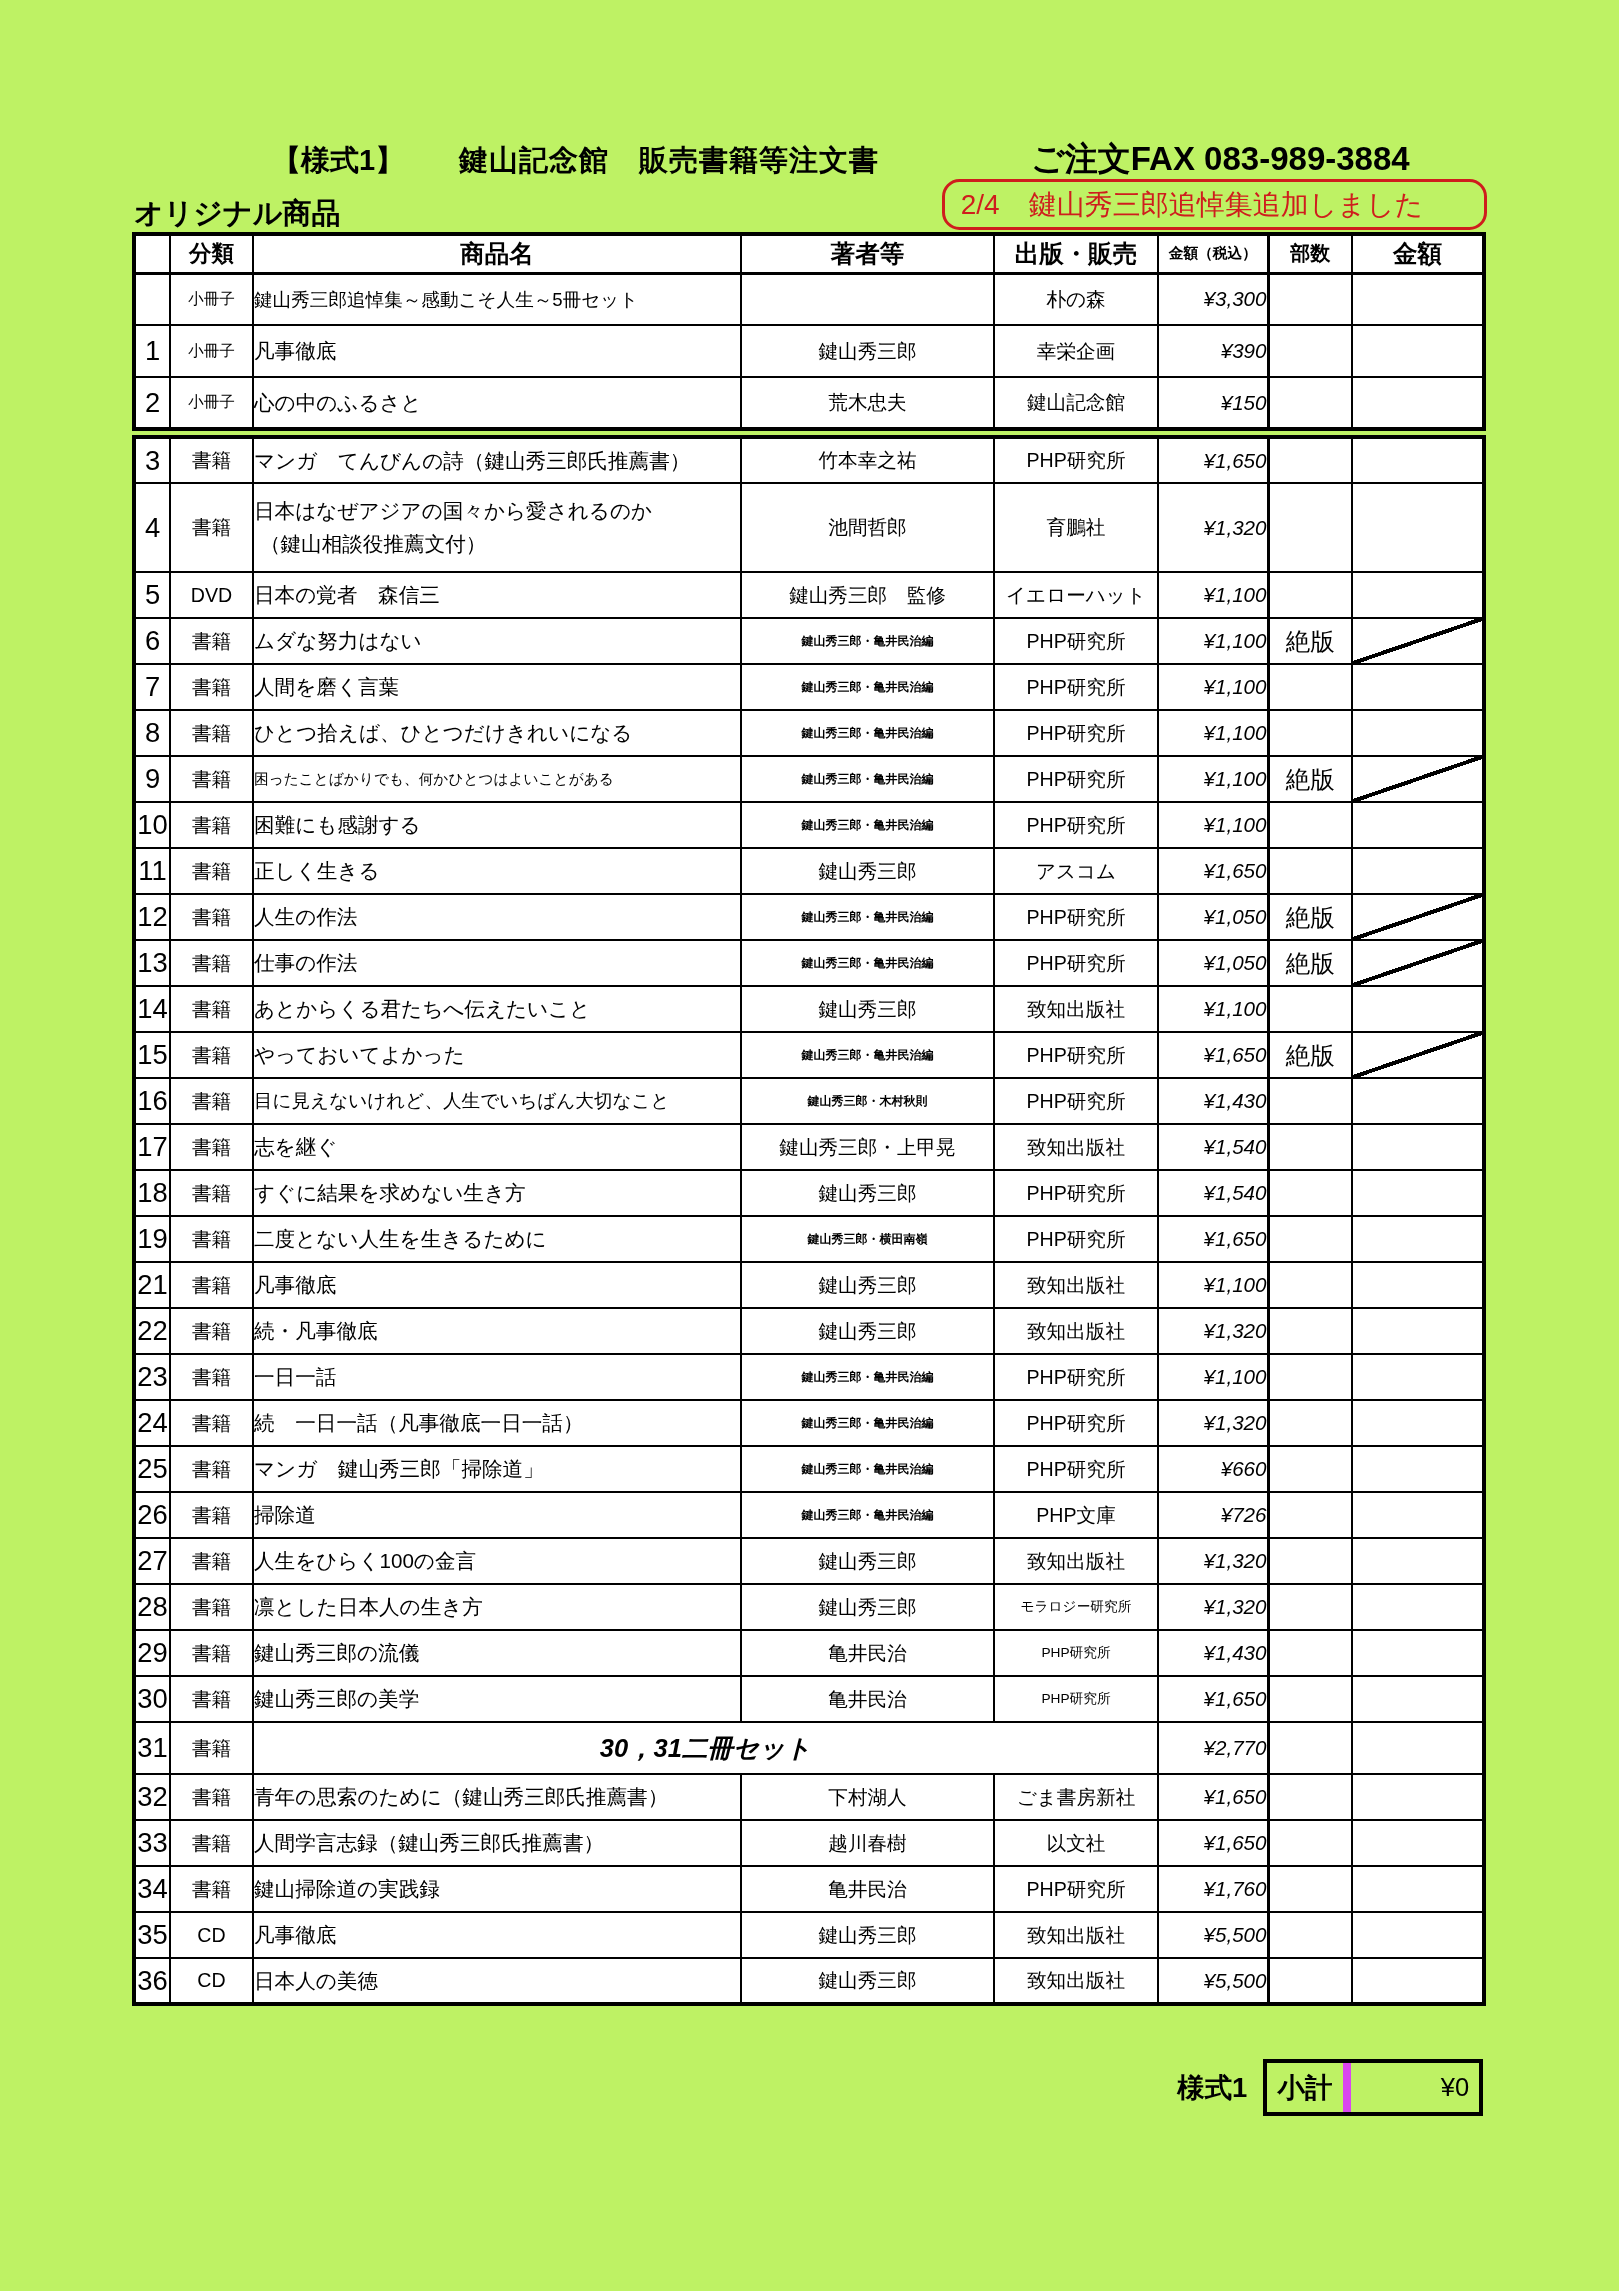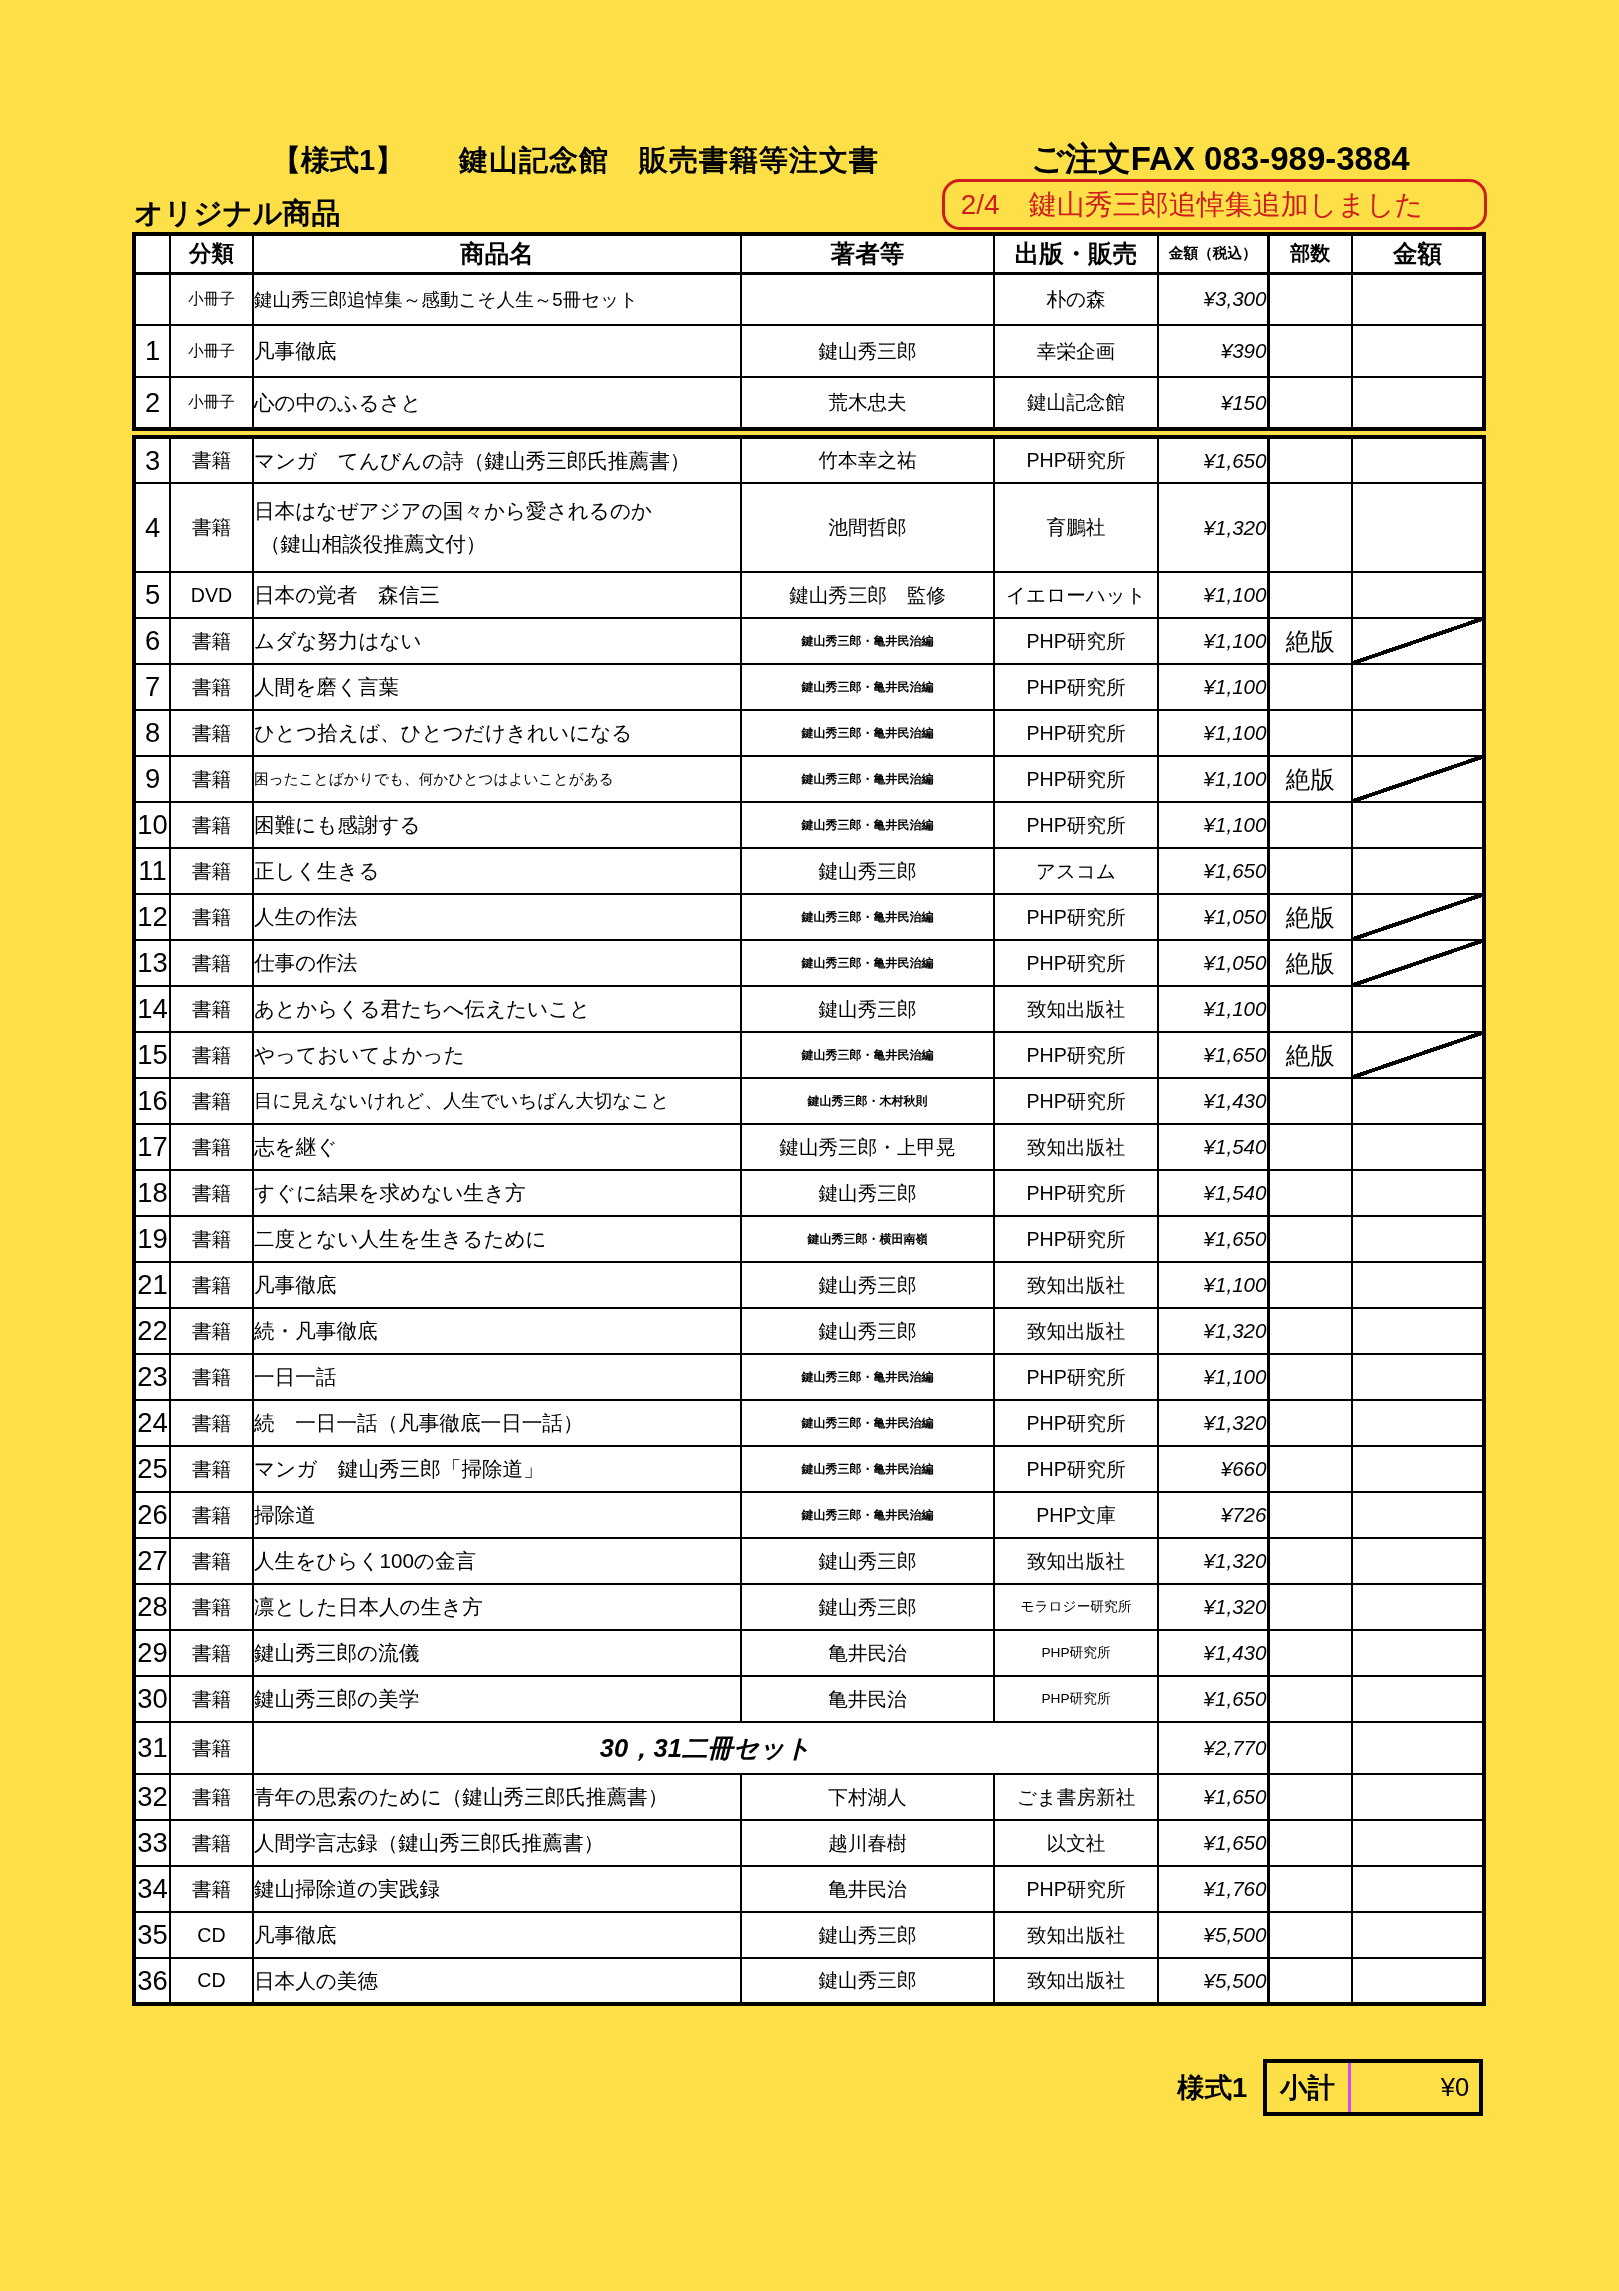--- a/index.html
+++ b/index.html
@@ -1,21 +1,21 @@
 <!DOCTYPE html>
 <html><head>
 <meta charset="utf-8">
 <style>
   html,body { margin:0; padding:0; background:#ffffff; }
   body {
     width:1619px; height:2292px;
     font-family:"Liberation Sans","DejaVu Sans",sans-serif;
     color:#000;
   }
-  .page { position:relative; width:1619px; height:2292px; background:#fde047; overflow:hidden; }
+  .page { position:relative; width:1619px; height:2292px; background:#bef264; overflow:hidden; }
 
   
   .hdr-line { position:absolute; top:141px; left:0; width:100%; height:41px; }
   .form-code  { position:absolute; left:272px; top:0; font-size:29px; font-weight:bold; white-space:nowrap; }
   .doc-title  { position:absolute; left:459px; top:0; font-size:29px; font-weight:bold; white-space:nowrap; letter-spacing:1px; }
   .fax-label  { position:absolute; left:1031px; top:-3.9px; font-size:33px; font-weight:bold; white-space:nowrap; }
   .section-label { position:absolute; top:194px; left:134px; font-size:29px; font-weight:bold; white-space:nowrap; }
   .notice-box {
     position:absolute; top:179px; left:942px; width:545px; height:51px; box-sizing:border-box;
     border:3.9px solid #cf1d1d; border-radius:17.6px;
@@ -71,21 +71,21 @@
       transparent calc(50% - 2px), #000 calc(50% - 2px),
       #000 calc(50% + 2px), transparent calc(50% + 2px));
   }
 
   
   .footer { position:absolute; left:132px; top:2059px; width:1351px; display:flex; justify-content:flex-end; }
   .footer .form-label { align-self:center; margin-right:15.7px; font-size:27.4px; font-weight:bold; }
   .footer-box { display:flex; border:4.9px solid #000; height:57px; box-sizing:border-box; }
   .sub-label {
     width:84px; display:flex; align-items:center; justify-content:center;
-    font-weight:bold; font-size:27.4px; border-right:3px solid #d946ef; box-sizing:border-box;
+    font-weight:bold; font-size:27.4px; border-right:8px solid #d946ef; box-sizing:border-box;
   }
   .sub-value {
     width:128px; display:flex; align-items:center; justify-content:flex-end;
     padding-right:9.8px; font-size:25.5px; box-sizing:border-box;
   }
 </style>
 </head>
 <body>
 
 <div class="page">

